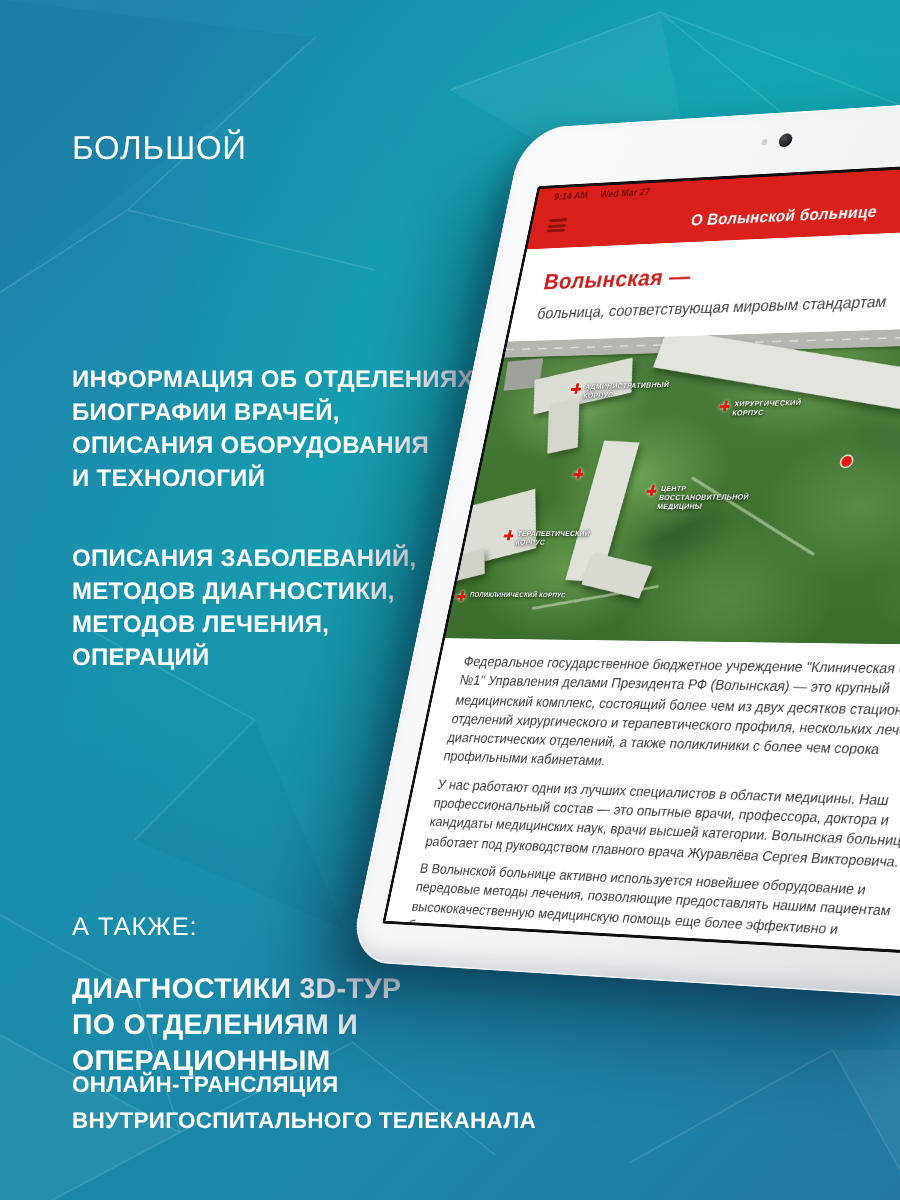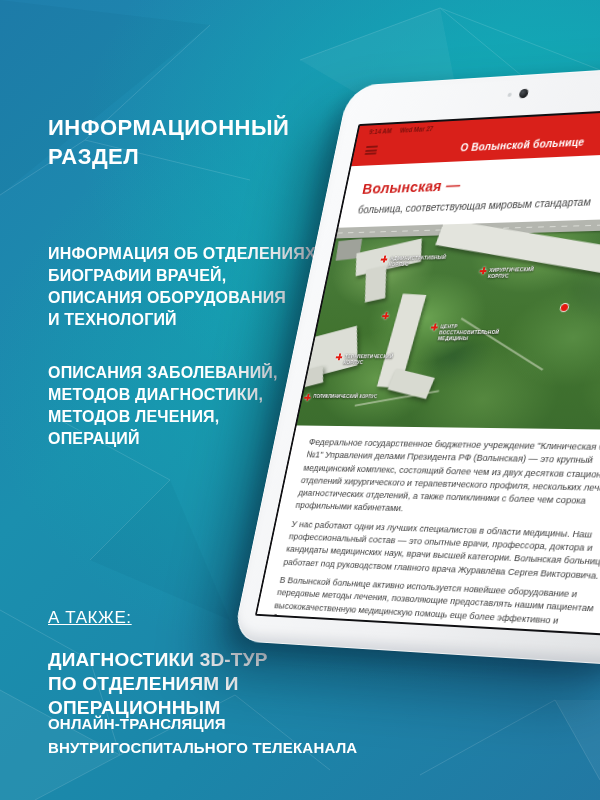--- a/index.html
+++ b/index.html
@@ -13,21 +13,21 @@
 
   
   .left-panel{position:absolute;left:48px;top:0;width:340px;color:#fff;z-index:2;}
   .preline{white-space:pre-line;}
   .slide-title{position:absolute;left:0;top:84px;width:330px;margin:0;font-size:22px;line-height:29px;
     font-weight:bold;letter-spacing:.5px;}
   .slide-title .thin{font-weight:normal;}
   .feat{position:absolute;left:0;margin:0;font-size:16px;line-height:22px;font-weight:bold;letter-spacing:.2px;}
   .feat1{top:243px;}
   .feat2{top:362px;}
-  .also{position:absolute;left:0;top:608px;margin:0;font-size:17px;font-weight:normal;letter-spacing:.6px;text-decoration:underline;}
+  .also{position:absolute;left:0;top:608px;margin:0;font-size:17px;font-weight:normal;letter-spacing:.6px;}
   .feat3{top:648px;font-size:19px;line-height:24px;}
   .feat4{top:712px;font-size:15px;line-height:24px;}
 
   
   .tablet-wrap{position:absolute;left:270px;top:77px;width:440px;height:580px;
     transform:perspective(1500px) rotateY(-18deg) skewX(-13deg);transform-origin:50% 50%;z-index:3;}
   .tablet{position:absolute;inset:0;border-radius:32px;
     background:linear-gradient(105deg,#fafbfc 0%,#f0f1f3 55%,#dfe1e3 100%);
     box-shadow:-28px 34px 60px rgba(0,22,42,.42), -8px 10px 22px rgba(0,22,42,.28),
       inset 0 0 0 1px rgba(255,255,255,.65), inset -5px -7px 12px rgba(110,120,130,.22);}
@@ -123,22 +123,21 @@
       <polygon points="0,690 120,755 35,800 0,800"></polygon>
       <polygon points="555,700 600,780 600,700"></polygon>
     </g>
     <g fill="#063a52" opacity="0.05">
       <polygon points="0,0 210,25 0,195"></polygon>
       <polygon points="90,560 170,480 230,620"></polygon>
     </g>
   </svg>
 
   <div class="left-panel">
-    <h1 class="slide-title"><br><span class="preline">ИНФОРМАЦИОННЫЙ
-РАЗДЕЛ</span></h1>
+    <h1 class="slide-title"><span class="thin preline">БОЛЬШОЙ</span><br></h1>
     <p class="feat feat1 preline">ИНФОРМАЦИЯ ОБ ОТДЕЛЕНИЯХ,
 БИОГРАФИИ ВРАЧЕЙ,
 ОПИСАНИЯ ОБОРУДОВАНИЯ
 И ТЕХНОЛОГИЙ</p>
     <p class="feat feat2 preline">ОПИСАНИЯ ЗАБОЛЕВАНИЙ,
 МЕТОДОВ ДИАГНОСТИКИ,
 МЕТОДОВ ЛЕЧЕНИЯ,
 ОПЕРАЦИЙ</p>
     <p class="also preline">А ТАКЖЕ:</p>
     <p class="feat feat3 preline">ДИАГНОСТИКИ 3D-ТУР

